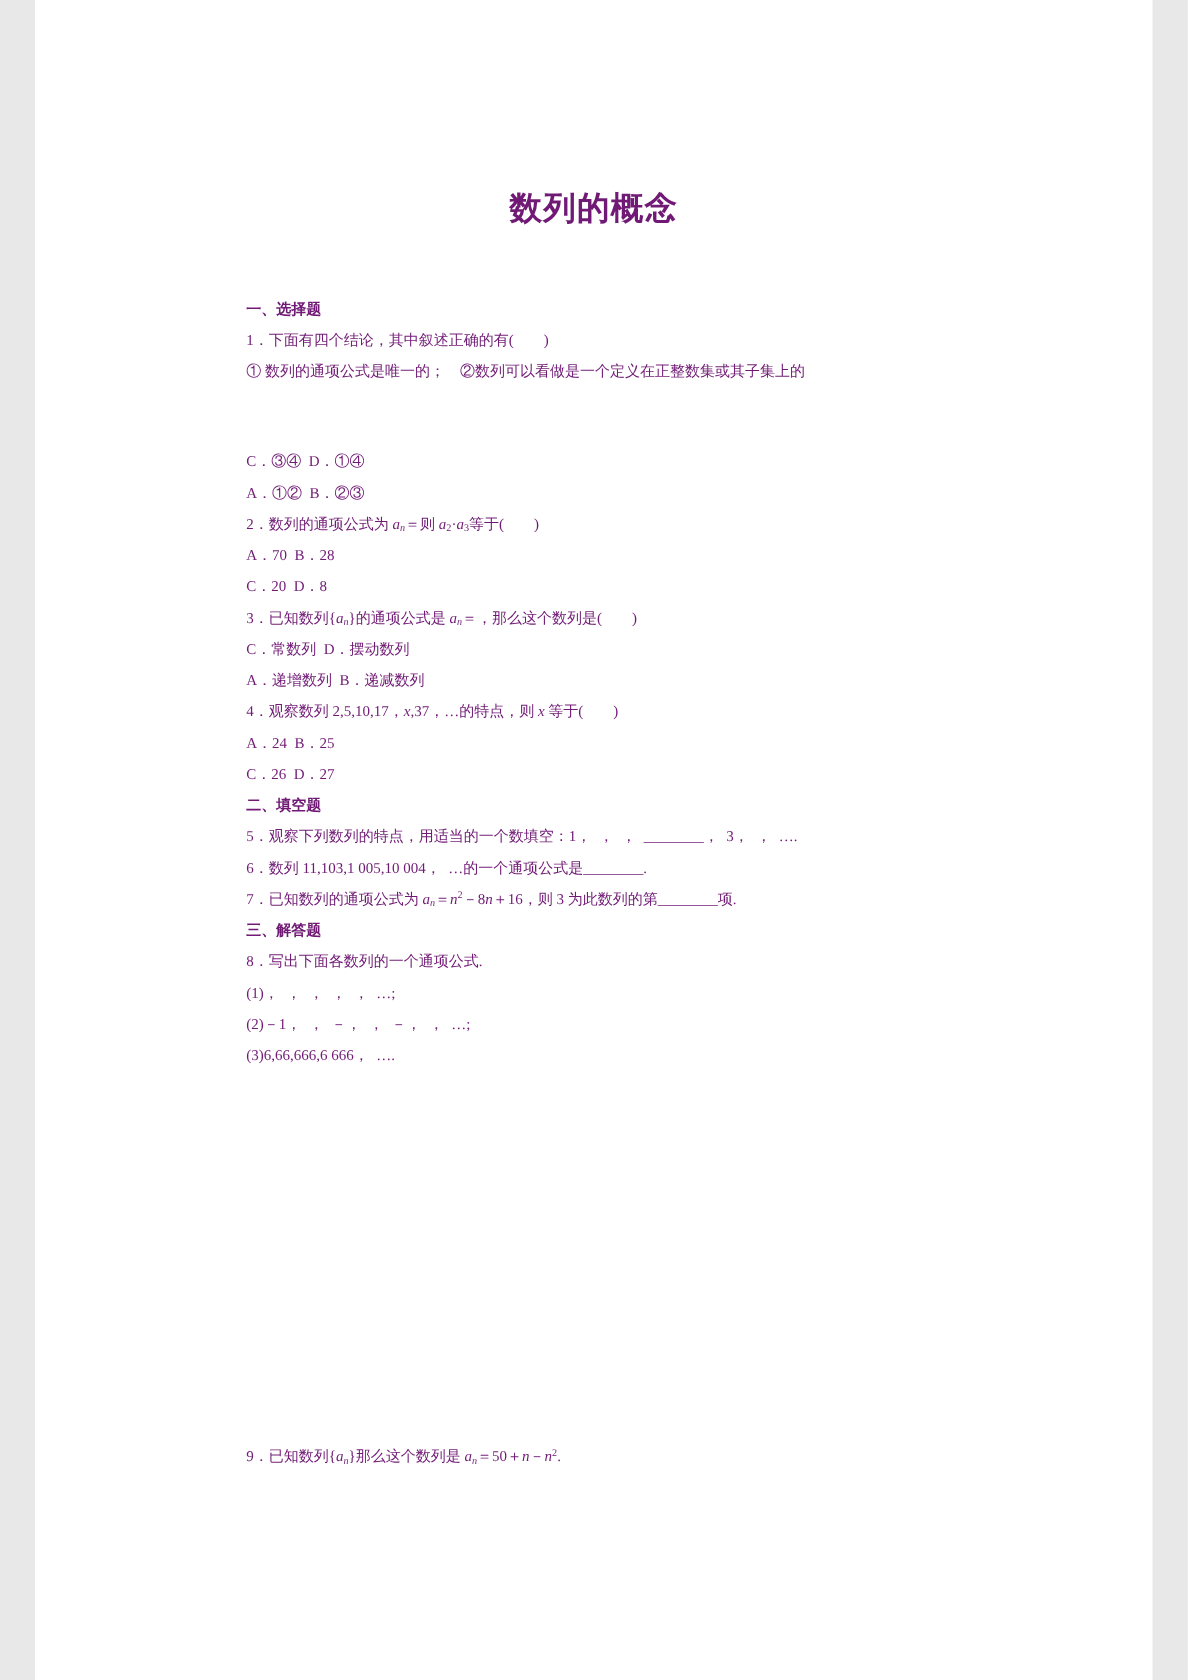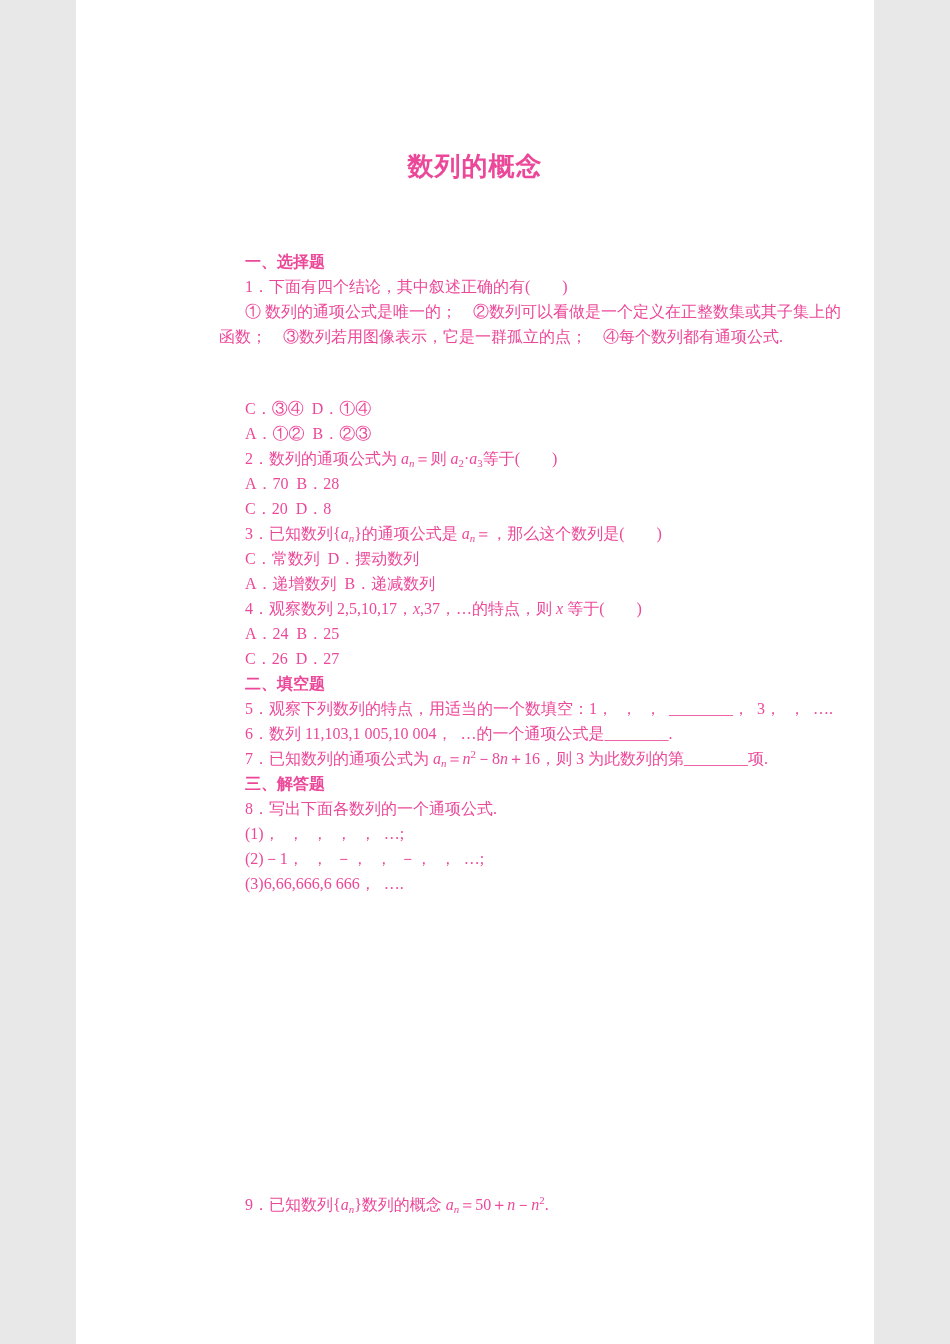--- a/index.html
+++ b/index.html
@@ -1,39 +1,39 @@
 <!DOCTYPE html>
 <html><head>
 <meta charset="utf-8">
 <style>
   html,body{margin:0;padding:0;background:#e8e8e8;}
   .page{
     position:relative;
-    width:798px;height:1344px;
+    width:894px;height:1344px;
     margin:0 auto;
     background:#ffffff;
-    color:#ec4899;
+    color:#701a75;
     font-family:"Liberation Serif","DejaVu Serif",serif;
     overflow:hidden;
   }
   .doc-title{
     position:absolute;
     top:148px;left:0;width:100%;
     margin:0;
     text-align:center;
     font-size:26px;
     font-weight:bold;
     line-height:38px;
     letter-spacing:1px;
   }
   .doc-body{
     position:absolute;
-    left:143px;top:249px;
+    left:143px;top:235px;
     width:720px;
-    font-size:16px;
+    font-size:12px;
     line-height:25px;
   }
   .doc-body p{
     margin:0;
     text-indent:26px;
     white-space:pre-wrap;
     word-break:break-all;
   }
   .doc-body p.noindent{text-indent:0;}
   .doc-body p.bold{font-weight:bold;}
@@ -45,21 +45,20 @@
 </style>
 </head>
 <body>
 
 <div class="page">
   <h1 class="doc-title">数列的概念</h1>
   <div class="doc-body">
       <p class="bold"><span>一、选择题</span></p>
       <p><span>1．下面有四个结论，其中叙述正确的有(　　)</span></p>
       <p><span>① 数列的通项公式是唯一的；  ②数列可以看做是一个定义在正整数集或其子集上的</span></p>
-      <p class="noindent"><span>函数；  ③数列若用图像表示，它是一群孤立的点；  ④每个数列都有通项公式.</span></p>
       <div class="spacer" style="height: 47px;"></div>
       <p><span>C．③④ D．①④</span></p>
       <p><span>A．①② B．②③</span></p>
       <p><span>2．数列的通项公式为 </span><span class="it">a</span><sub class="it">n</sub><span>＝则 </span><span class="it">a</span><sub>2</sub><span>·</span><span class="it">a</span><sub>3</sub><span>等于(　　)</span></p>
       <p><span>A．70 B．28</span></p>
       <p><span>C．20 D．8</span></p>
       <p><span>3．已知数列{</span><span class="it">a</span><sub class="it">n</sub><span>}的通项公式是 </span><span class="it">a</span><sub class="it">n</sub><span>＝，那么这个数列是(　　)</span></p>
       <p><span>C．常数列 D．摆动数列</span></p>
       <p><span>A．递增数列 B．递减数列</span></p>
       <p><span>4．观察数列 2,5,10,17，</span><span class="it">x</span><span>,37，…的特点，则 </span><span class="it">x</span><span> 等于(　　)</span></p>
@@ -68,15 +67,15 @@
       <p class="bold"><span>二、填空题</span></p>
       <p><span>5．观察下列数列的特点，用适当的一个数填空：1， ， ， ________， 3， ， ….</span></p>
       <p><span>6．数列 11,103,1 005,10 004， …的一个通项公式是________.</span></p>
       <p><span>7．已知数列的通项公式为 </span><span class="it">a</span><sub class="it">n</sub><span>＝</span><span class="it">n</span><sup>2</sup><span>－8</span><span class="it">n</span><span>＋16，则 3 为此数列的第________项.</span></p>
       <p class="bold"><span>三、解答题</span></p>
       <p><span>8．写出下面各数列的一个通项公式.</span></p>
       <p><span>(1)， ， ， ， ， …;</span></p>
       <p><span>(2)－1， ， －， ， －， ， …;</span></p>
       <p><span>(3)6,66,666,6 666， ….</span></p>
       <div class="spacer" style="height: 296px;"></div>
-      <p><span>9．已知数列{</span><span class="it">a</span><sub class="it">n</sub><span>}数列的概念 </span><span class="it">a</span><sub class="it">n</sub><span>＝50＋</span><span class="it">n</span><span>－</span><span class="it">n</span><sup>2</sup><span>.</span></p>
+      <p><span>9．已知数列{</span><span class="it">a</span><sub class="it">n</sub><span>}那么这个数列是 </span><span class="it">a</span><sub class="it">n</sub><span>＝50＋</span><span class="it">n</span><span>－</span><span class="it">n</span><sup>2</sup><span>.</span></p>
     </div>
 </div>
 
 </body></html>

